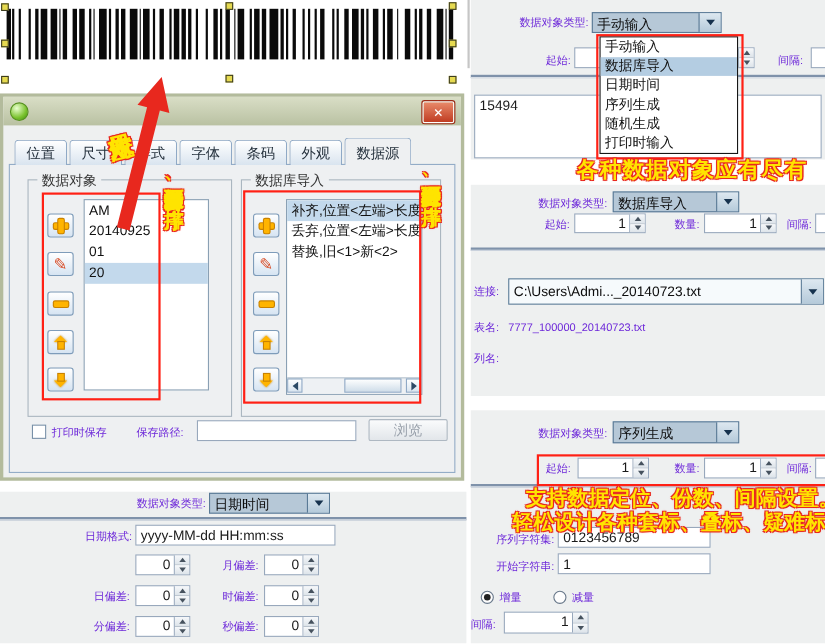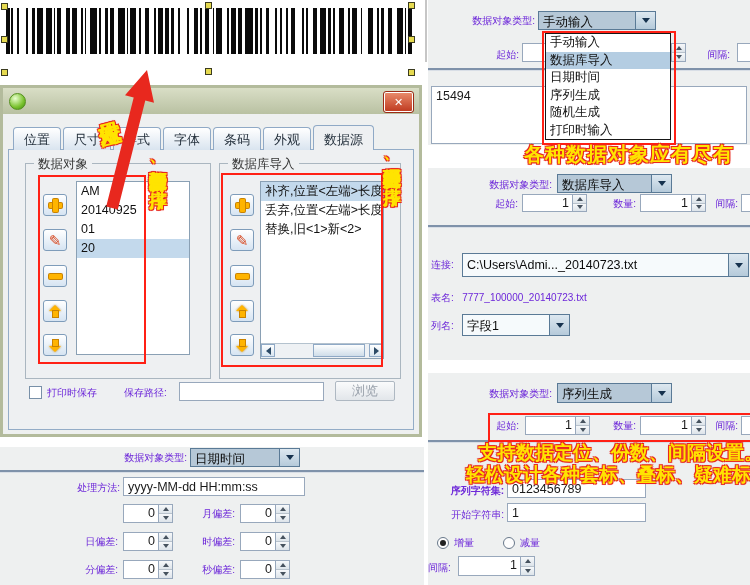--- a/index.html
+++ b/index.html
@@ -314,34 +314,34 @@
               <i class="tri-r"></i>
             </div>
         </div>
       </div>
     </div>
 
     <div class="checkbox" style="left:20px;top:236px;"></div>
     <span class="lbl abs" style="left:38px;top:236px;">打印时保存</span>
     <span class="lbl abs" style="left:115px;top:236px;">保存路径:</span>
     <div class="field abs" style="left:170px;top:232px;width:145px;height:19px;"></div>
-    <div class="btn disabled" style="left:326px;top:231px;width:60px;height:20px;">浏览</div>
+    <div class="btn disabled" style="left:326px;top:231px;width:72px;height:20px;">浏览</div>
   </div>
 </div>
 
 <div class="rpanel abs" style="left:0;top:447px;width:424px;height:138px;">
   <div class="lbl tr abs" style="left:0;top:4px;width:187px;">数据对象类型:</div>
   <div class="combo" style="left:190px;top:1px;width:110px;height:19px;">
     <span class="combo-text">日期时间</span>
     <span class="combo-arrow">
         <i></i>
       </span>
   </div>
   <div class="sep" style="top:23px;"></div>
-  <div class="lbl tr abs" style="left:0;top:34px;width:120px;">处理方法:</div>
+  <div class="lbl tr abs" style="left:0;top:34px;width:120px;">日期格式:</div>
   <div class="field abs" style="left:123px;top:30px;width:182px;height:19px;">yyyy-MM-dd HH:mm:ss</div>
   <div id="offset-grid" class="abs" style="left: 0px; top: 57px; width: 340px; display: grid; grid-template-columns: 173px 173px; row-gap: 9px;">
       <div style="position: relative; height: 19px;">
         <span class="spin" style="left: 123px; top: 0px; width: 50px; height: 19px;">
           <span class="spin-val">0</span>
           <span class="spin-btns">
             <span class="sb">
               <b class="tu"></b>
             </span>
             <span class="sb">
@@ -498,26 +498,20 @@
     <span class="combo-text" style="padding-top:4px;">C:\Users\Admi..._20140723.txt</span>
     <span class="combo-arrow">
         <i></i>
       </span>
   </div>
   <div class="abs" style="left:3px;top:122px;">
     <span class="lbl">表名:</span>
     <span class="lbl" style="margin-left:5px;">7777_100000_20140723.txt</span>
   </div>
   <div class="lbl abs" style="left:3px;top:151px;">列名:</div>
-  <div class="combo light" style="left:34px;top:146px;width:108px;height:22px;">
-    <span class="combo-text" style="padding-top:3px;">字段1</span>
-    <span class="combo-arrow">
-        <i></i>
-      </span>
-  </div>
 </div>
 
 <div id="panel-c" class="rpanel abs">
   <div class="lbl tr abs" style="left:0;top:14px;width:124px;">数据对象类型:</div>
   <div class="combo" style="left:129px;top:10px;width:115px;height:20px;">
     <span class="combo-text">序列生成</span>
     <span class="combo-arrow">
         <i></i>
       </span>
   </div>
@@ -542,21 +536,21 @@
         </span>
         <span class="sb">
           <b class="td"></b>
         </span>
       </span>
     </span>
   <div class="lbl tr abs" style="left:270px;top:46px;width:40px;">间隔:</div>
   <div class="field abs" style="left:313px;top:43px;width:12px;height:19px;"></div>
   <div class="sep" style="top:67px;"></div>
   <div class="red-rect" style="left:60px;top:40px;width:260px;height:25px;"></div>
-  <div class="lbl tr abs" style="left:0;top:111px;width:76px;font-weight:bold;">序列字符集:</div>
+  <div class="lbl tr abs" style="left:0;top:111px;width:76px;">序列字符集:</div>
   <div class="field abs" style="left:79px;top:106px;width:139px;height:19px;">0123456789</div>
   <div class="lbl tr abs" style="left:0;top:135px;width:76px;">开始字符串:</div>
   <div class="field abs" style="left:79px;top:130px;width:139px;height:19px;">1</div>
   <div class="radio sel" style="left:9px;top:164px;"></div>
   <span class="lbl abs" style="left:26px;top:163px;">增量</span>
   <div class="radio" style="left:75px;top:164px;"></div>
   <span class="lbl abs" style="left:92px;top:163px;">减量</span>
   <div class="lbl abs" style="left:0;top:188px;">间隔:</div>
   <span class="spin" style="left:30px;top:183px;width:77px;height:20px;">
       <span class="spin-val">1</span>

